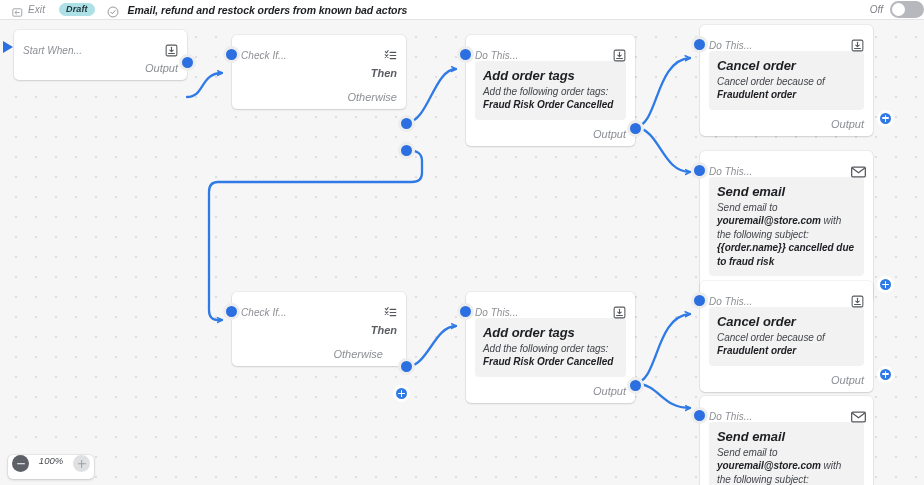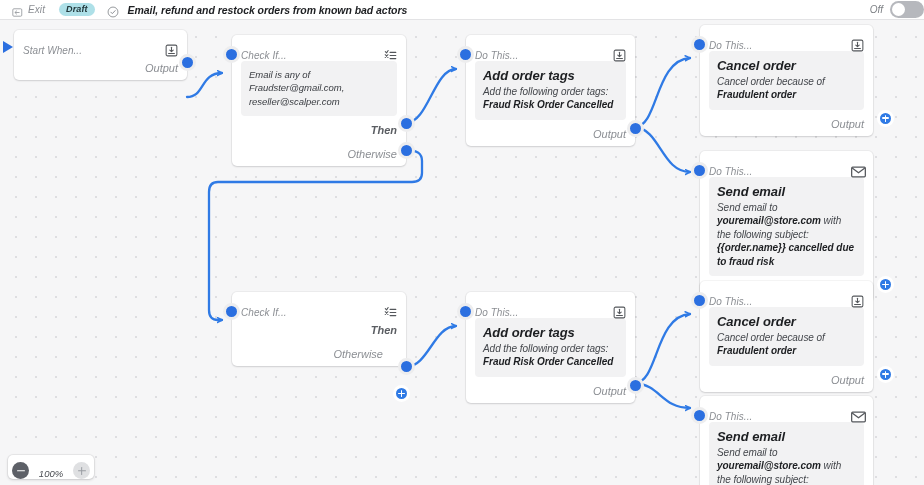--- a/index.html
+++ b/index.html
@@ -96,21 +96,21 @@
   }
   .port.plus::before, .port.plus::after {
     content:""; position:absolute; background:#fff; border-radius:1px;
   }
   .port.plus::before { width:7px; height:1.8px; }
   .port.plus::after  { width:1.8px; height:7px; }
 
   
   .zoomctl {
     position:absolute; left:8px; bottom:6px;
-    height:24px; display:flex; align-items:flex-end;
+    height:24px; display:flex; align-items:flex-start;
     background:#ffffff; border-radius:5px;
     box-shadow:0 1px 3px rgba(16,18,22,.16), 0 0 0 1px rgba(16,18,22,.05);
     padding:0 4px; gap:2px; z-index:70;
   }
   .zbtn { width:17px; height:17px; border-radius:50%; position:relative; cursor:pointer; }
   .zbtn.minus { background:#5d6067; }
   .zbtn.plus  { background:#dfe0e2; }
   .zbtn::before { content:""; position:absolute; left:50%; top:50%; transform:translate(-50%,-50%);
                   width:8px; height:1.7px; border-radius:1px; }
   .zbtn.minus::before { background:#ffffff; }
@@ -213,23 +213,20 @@
         <span class="hicon">
           <svg viewBox="0 0 16 16" width="13" height="13">
             <path d="M7.5 4.2h7" stroke="#3d4045" stroke-width="1.4" stroke-linecap="round"></path>
             <path d="M7.5 8h7" stroke="#3d4045" stroke-width="1.4" stroke-linecap="round"></path>
             <path d="M7.5 11.8h7" stroke="#3d4045" stroke-width="1.4" stroke-linecap="round"></path>
             <path d="M1.6 3.1l1.6 1.7 1.9-3" fill="none" stroke="#3d4045" stroke-width="1.3" stroke-linecap="round" stroke-linejoin="round"></path>
             <path d="M1.5 7.0l3.4 3.4M4.9 7.0l-3.4 3.4" stroke="#3d4045" stroke-width="1.3" stroke-linecap="round"></path>
           </svg>
         </span>
       </div>
-      <div class="node-body">
-        <div class="nb-plain">Email is any of Fraudster@gmail.com, reseller@scalper.com</div>
-      </div>
       <div class="foot-row">
         <span class="foot-lbl dark">Then</span>
       </div>
       <div class="foot-row">
         <span class="foot-lbl">Otherwise</span>
       </div>
       <span class="port" style="left:-9px; top:11px;"></span>
       <span class="port" style="right:-9px; top:80px;"></span>
       <span class="port" style="right:-9px; top:107px;"></span>
     </div>

